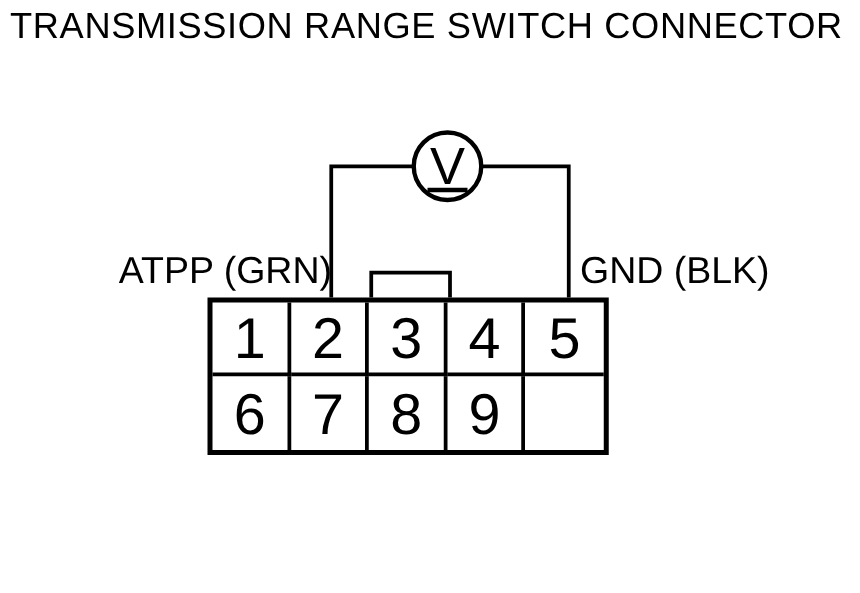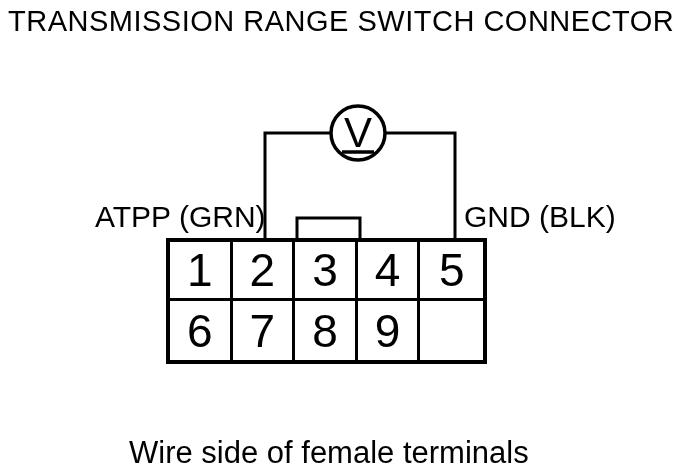--- a/index.html
+++ b/index.html
@@ -122,15 +122,14 @@
         <span class="num">7</span>
       </div>
     <div class="cell">
         <span class="num">8</span>
       </div>
     <div class="cell">
         <span class="num">9</span>
       </div>
   </div>
 
-  <div class="caption">Wire side of female terminals</div>
 
 </div>
 
 </body></html>

